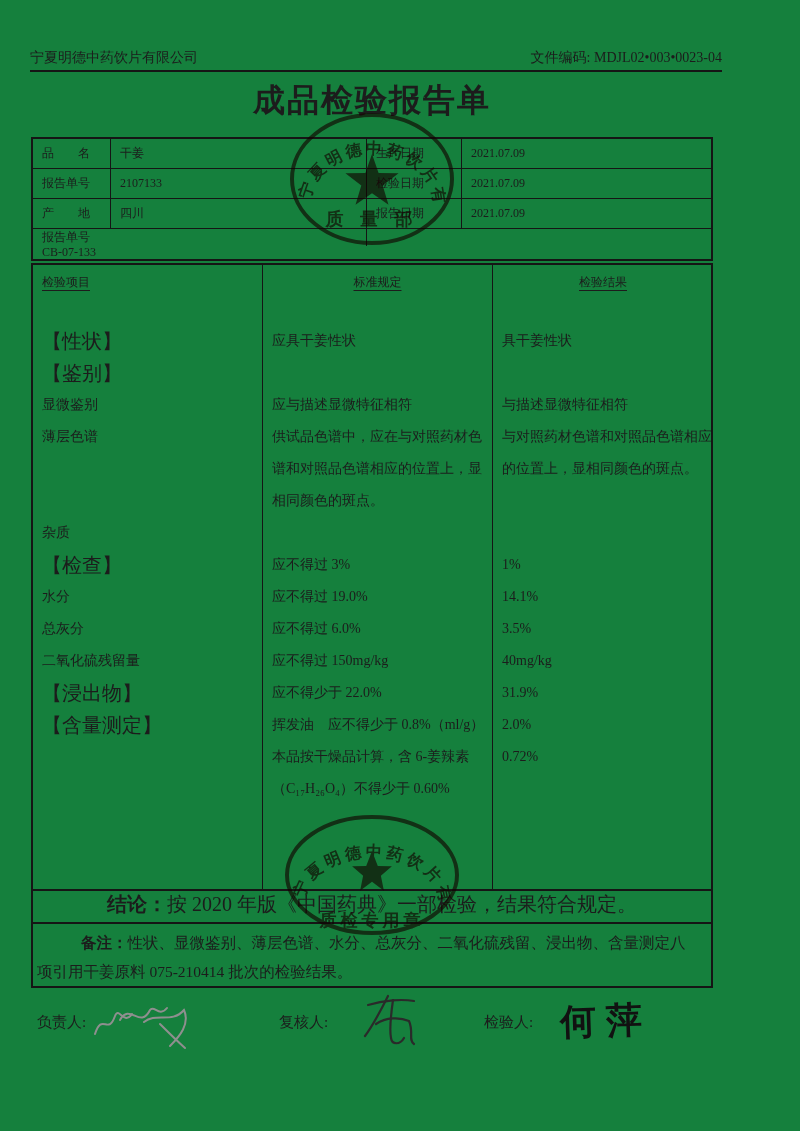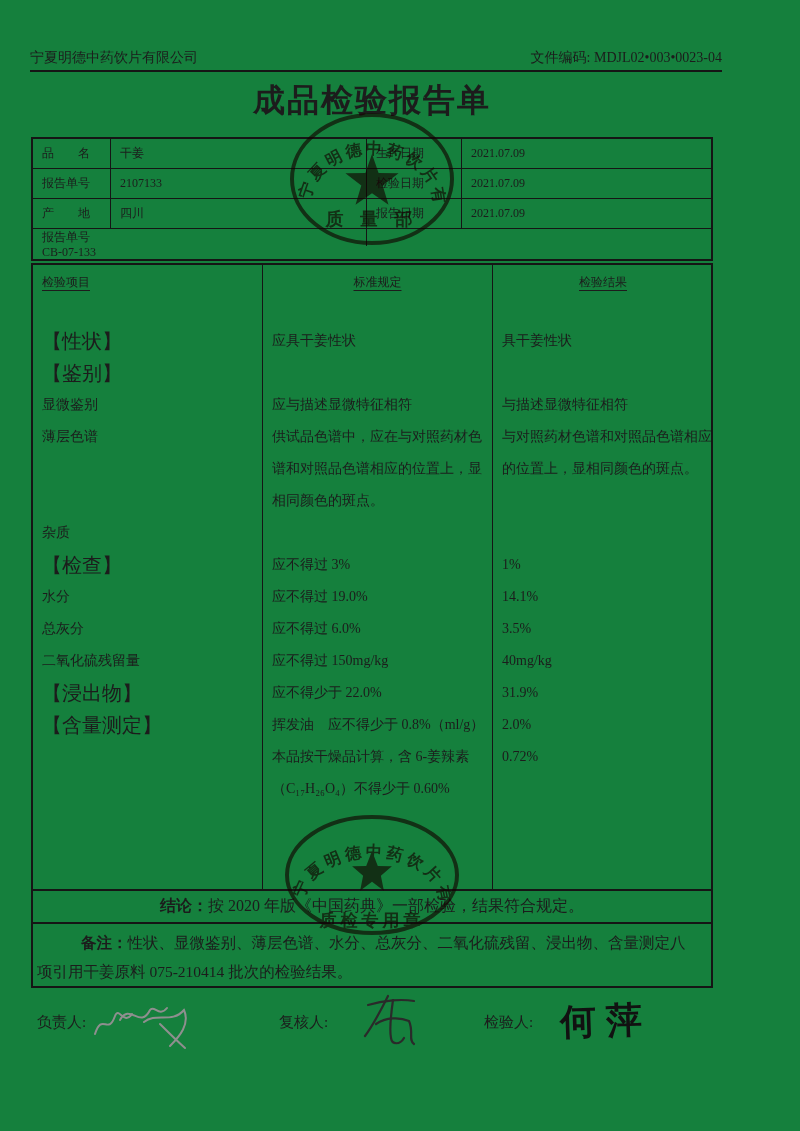--- a/index.html
+++ b/index.html
@@ -37,22 +37,22 @@
   .mhead { position:absolute; top:9px; width:100%; font-size:12px; }
   .mhead span { text-decoration:underline; text-underline-offset:4px; }
   .mh-left { padding-left:9px; } .mh-center { text-align:center; }
   .mlines { position:absolute; top:60px; left:0; right:0; }
   .mline { height:32px; line-height:32px; padding-left:9px; font-size:14px; white-space:nowrap; overflow:hidden; }
   .mline.bold { font-weight:normal; font-size:20px; }
   
   .conclusion {
     position:absolute; left:31px; top:891px; width:682px; height:33px;
     border:2px solid #151515; border-top:none;
-    display:flex; align-items:center; justify-content:center;
-    font-size:16px; white-space:nowrap;
+    display:flex; align-items:flex-start; justify-content:center;
+    font-size:20px; white-space:nowrap;
   }
   .conclusion b { font-weight:bold; }
   .note {
     position:absolute; left:31px; top:924px; width:682px; height:64px;
     border:2px solid #151515; border-top:none;
     font-size:15.5px; line-height:29px; padding:4px 4px 0 4px;
   }
   .note .ind { display:inline-block; width:44px; }
   .note b { font-weight:bold; }
   

